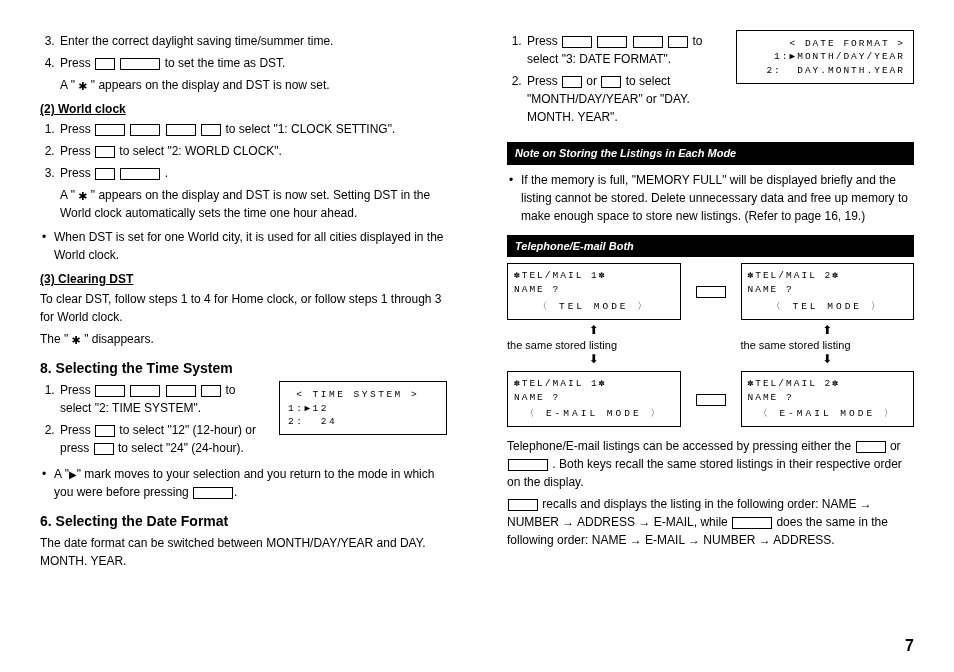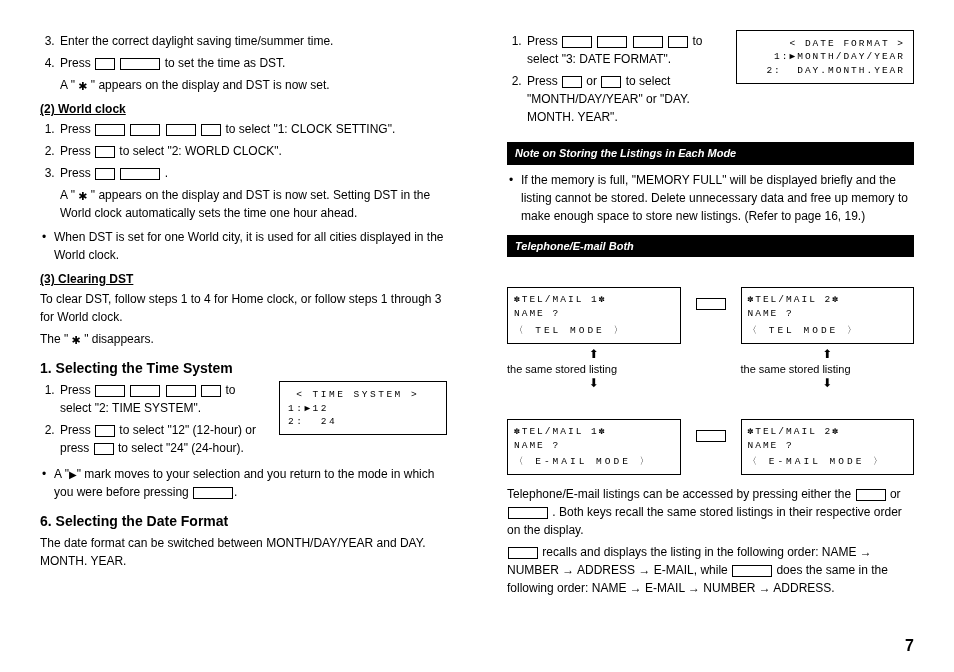--- a/index.html
+++ b/index.html
@@ -116,23 +116,22 @@
     margin-top: 6px;
   }
   .tel-lcd {
     border: 1px solid #000;
     font-family: "Courier New", monospace;
     font-size: 9.5px;
     letter-spacing: 2px;
     line-height: 1.5;
     padding: 5px 6px;
     text-align: left;
-    margin-top: 24px;
-  }
-  .tel-lcd .center { letter-spacing: 3px; margin-top: 2px; }
+  }
+  .tel-lcd .center { text-align: center; letter-spacing: 3px; margin-top: 2px; }
   .midcell {
     text-align: center;
     font-size: 11px;
   }
   .arrows {
     text-align: center;
     font-size: 12px;
     line-height: 1.1;
   }
   .caption {
@@ -198,21 +197,21 @@
       <li>When DST is set for one World city, it is used for all cities displayed in the World clock.</li>
     </ul>
 
     <div class="subhead">(3)  Clearing DST</div>
     <div>To clear DST, follow steps 1 to 4 for Home clock, or follow steps 1 through 3 for World clock.</div>
     <div class="gap"></div>
     <div>
       <span>The " </span><span class="star">✱</span><span> " disappears.</span>
     </div>
 
-    <h3 class="sect">1. Selecting the Time System</h3>
+    <h3 class="sect">8. Selecting the Time System</h3>
 
     <div style="position:relative;">
       <div class="lcd sm float-lcd" style="width:150px;"> &lt; TIME SYSTEM &gt;
 1:▶12
 2:  24</div>
       <ol class="numlist">
         <li>
           <span>Press </span>
           <span class="keybox"></span>
           <span class="keybox"></span>

